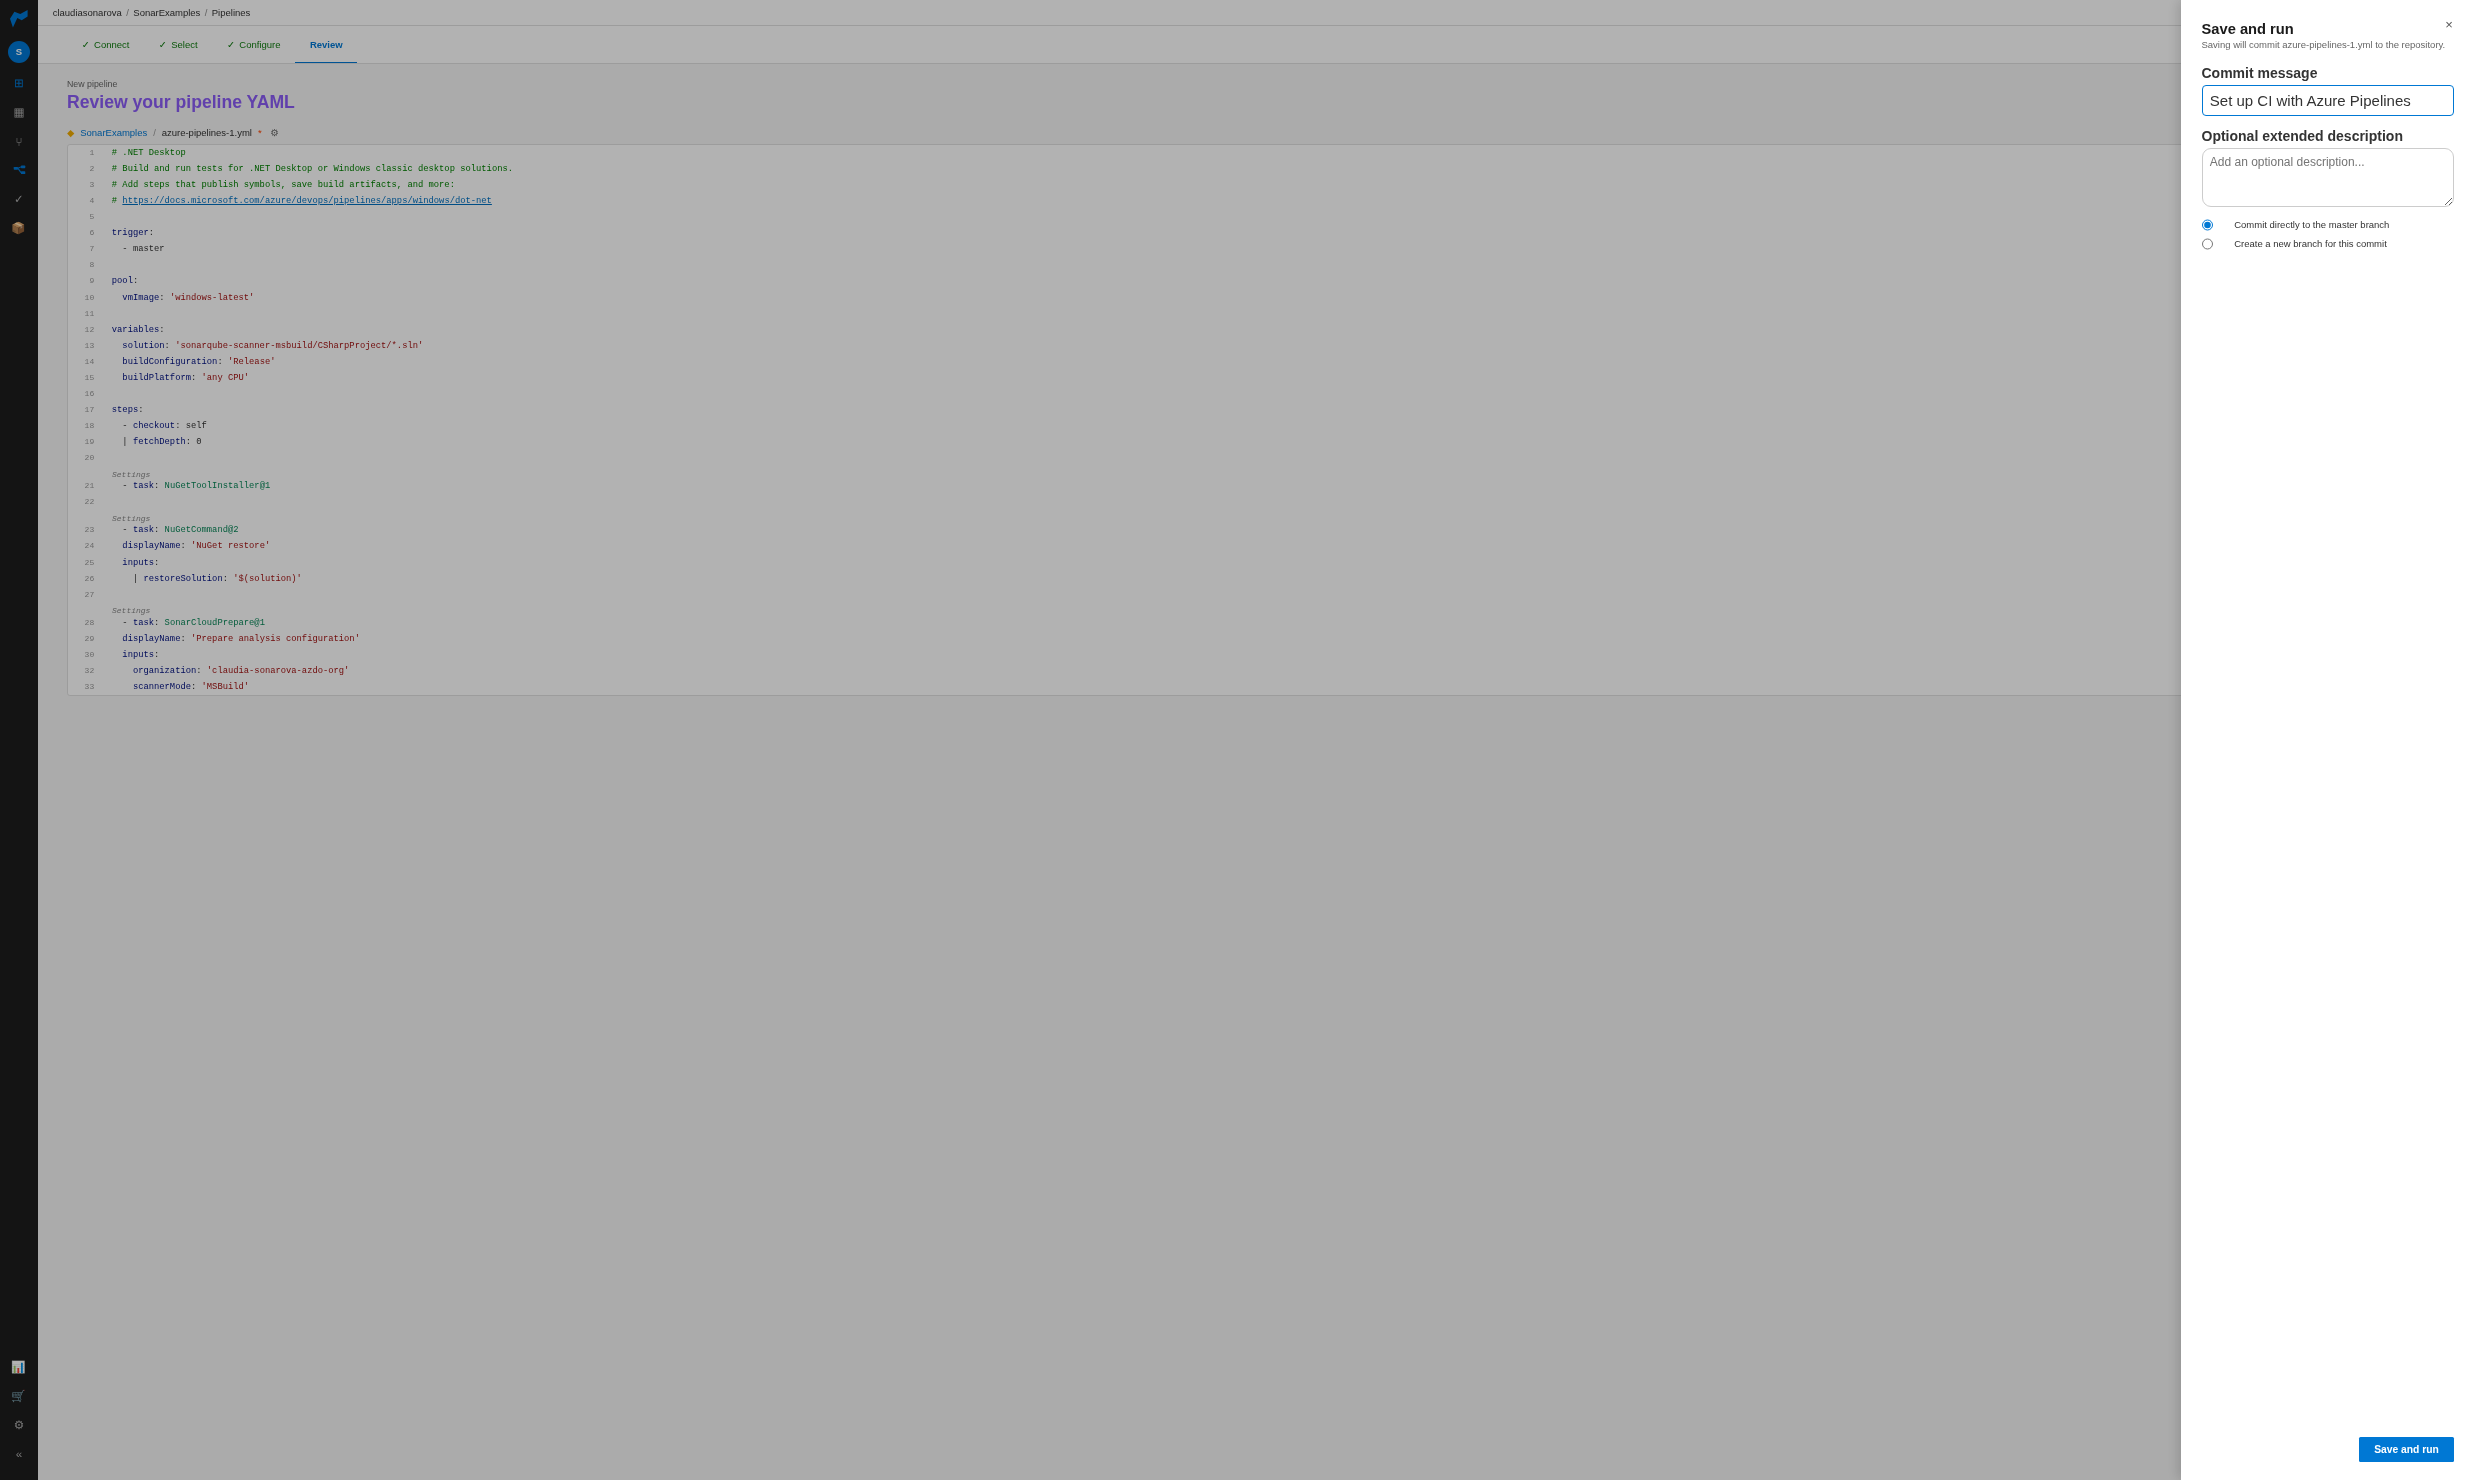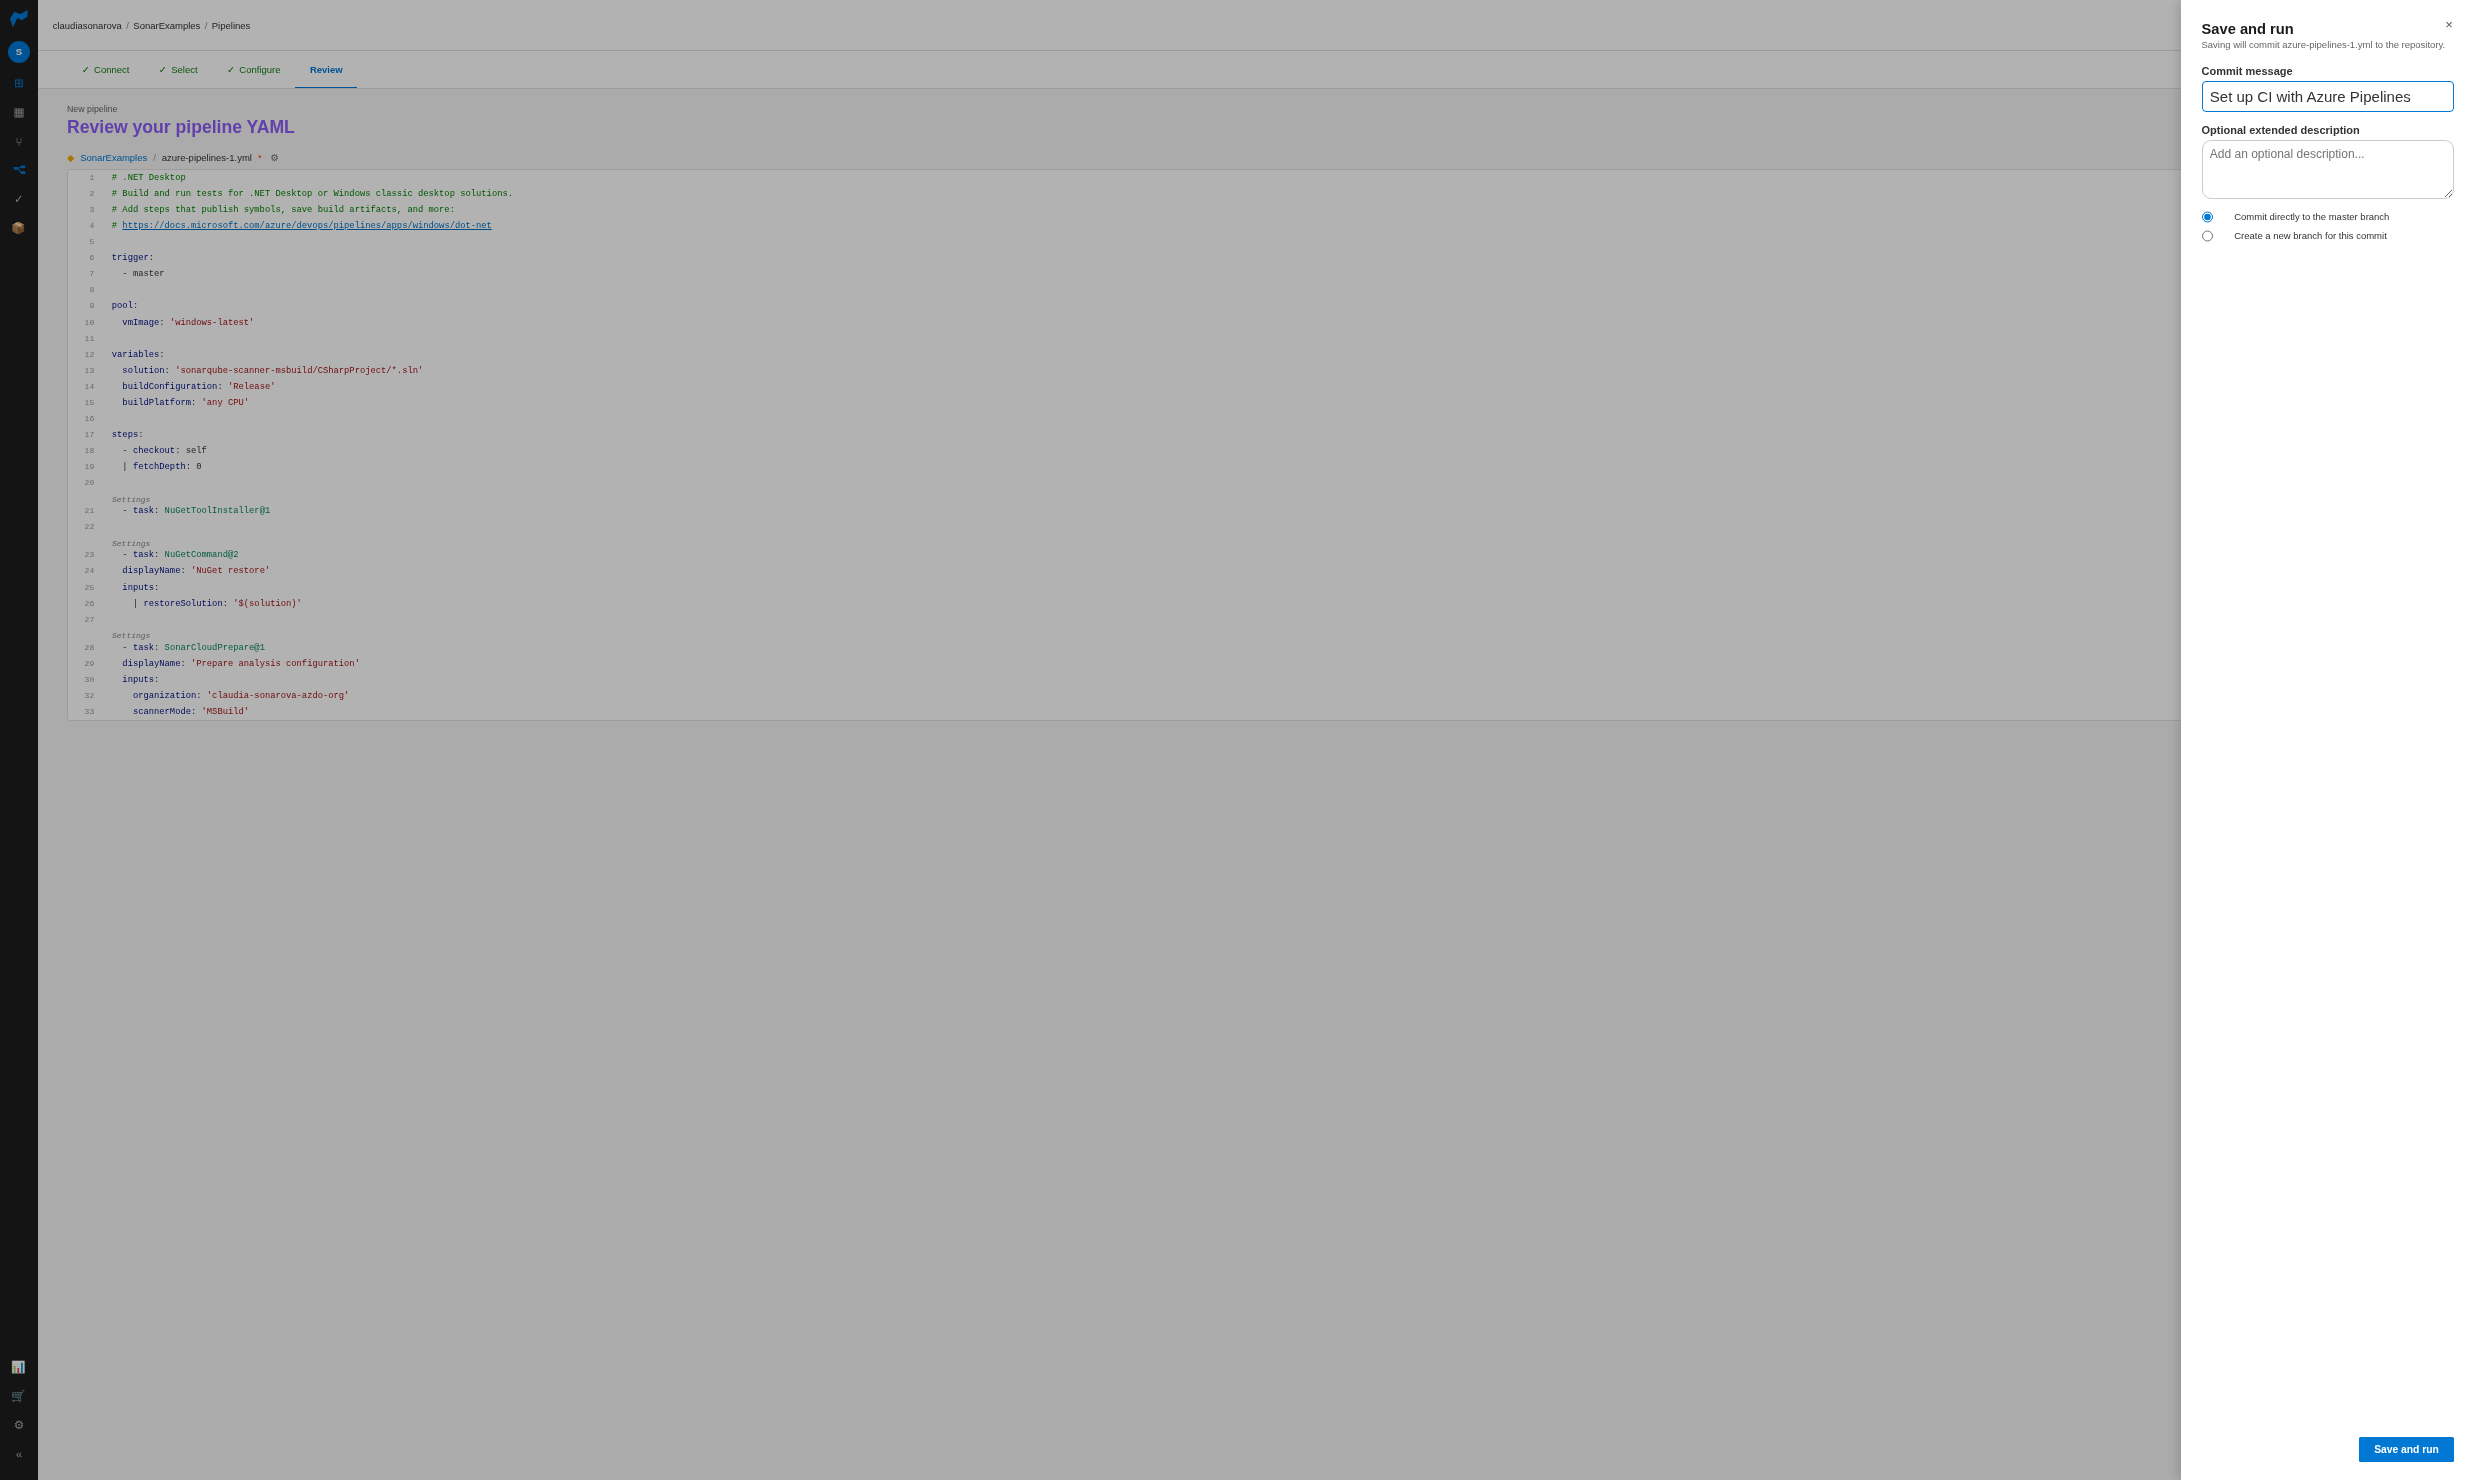--- a/index.html
+++ b/index.html
@@ -52,21 +52,21 @@
       background: #f5f5f5;
     }
 
     
     .top-nav {
       background: #fff;
       border-bottom: 0.7px solid #e0e0e0;
       padding: 0 14.7px;
       display: flex;
       align-items: center;
-      height: 51px;
+      height: 26px;
       flex-shrink: 0;
     }
     .breadcrumb {
       display: flex; align-items: center; gap: 4.4px;
       font-size: 9.5px; color: #555;
     }
     .breadcrumb span { color: #888; }
     .breadcrumb a { color: #333; text-decoration: none; }
 
     
@@ -195,21 +195,21 @@
       position: absolute;
       top: 14.7px; right: 14.7px;
       background: none; border: none;
       font-size: 13px; cursor: pointer;
       color: #555;
       width: 20.5px; height: 20.5px;
       display: flex; align-items: center; justify-content: center;
       border-radius: 2.9px;
     }
     .form-label {
-      font-size: 11px;
+      font-size: 14px;
       font-weight: 600;
       color: #333;
       margin-bottom: 4.4px;
     }
     .form-input {
       width: 100%;
       border: 1.5px solid #0078d4;
       border-radius: 4px;
       padding: 5.9px 7.3px;
       font-size: 15px;

